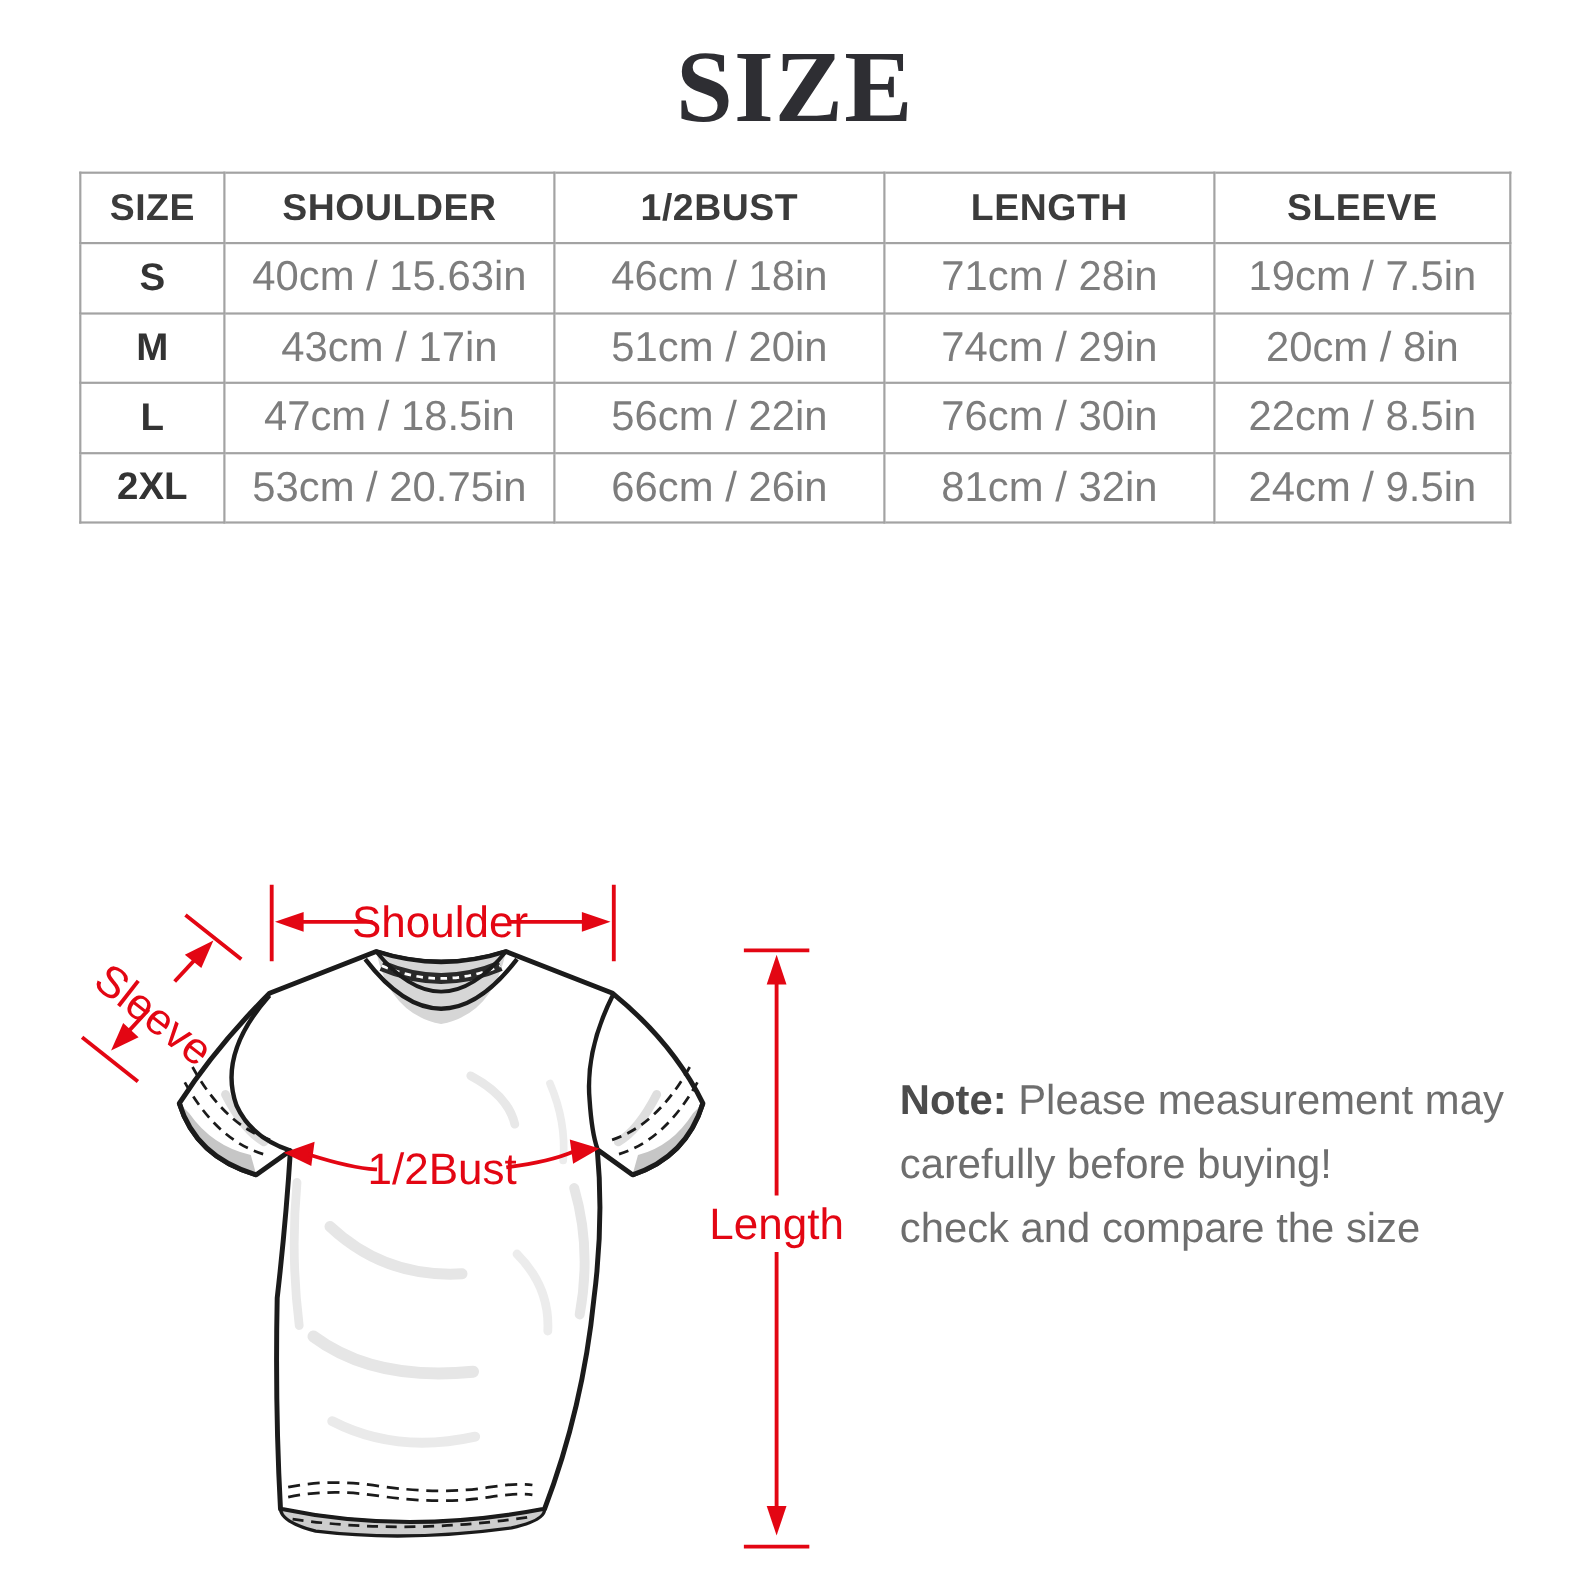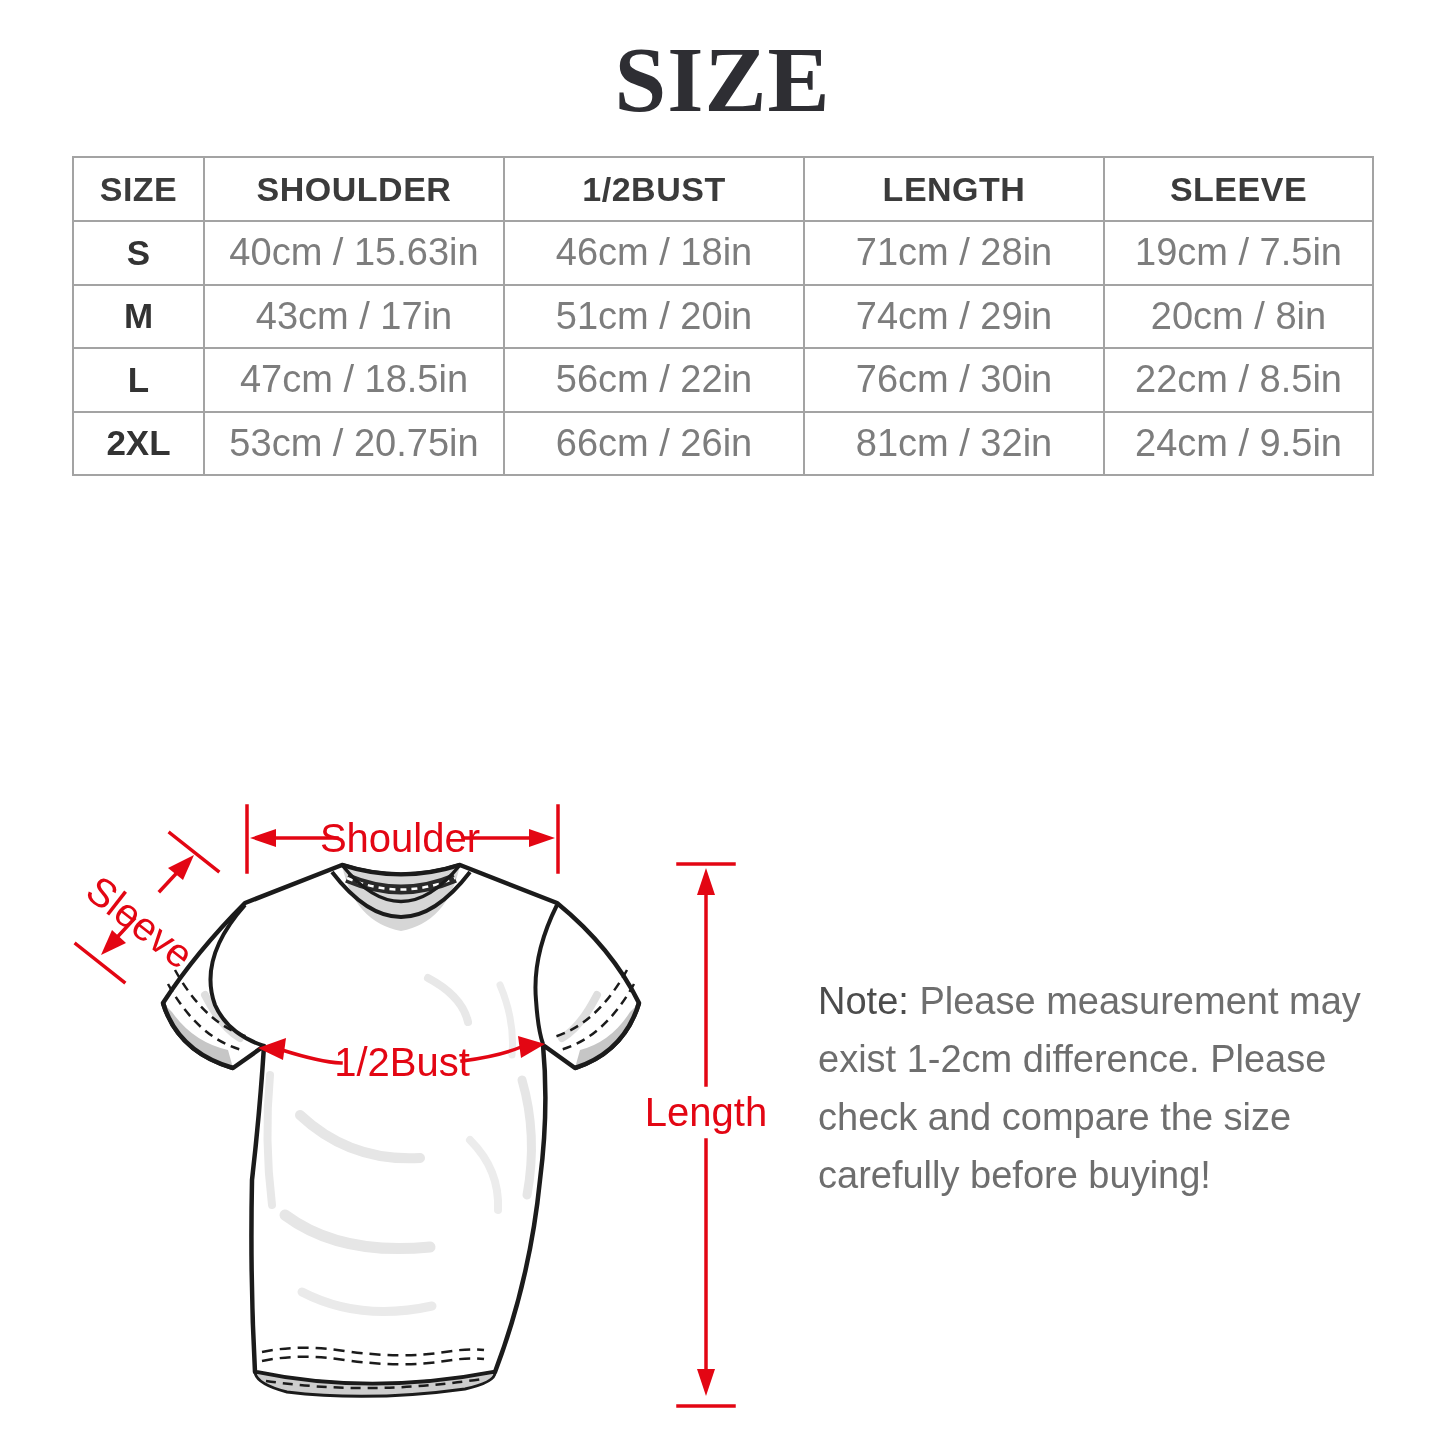--- a/index.html
+++ b/index.html
@@ -30,21 +30,21 @@
     height:62px;font-size:34px;font-weight:bold;color:#3b3b3b;letter-spacing:0.5px;
   }
   .size-table td{height:61.5px;font-size:38px;color:#7d7d7d;}
   .size-table td.size-label{font-weight:bold;color:#333333;font-size:35px;}
   
   .note-block{
     position:absolute;left:818px;top:972px;width:580px;
     font-size:38px;line-height:58px;color:#6e6e6e;
   }
   .note-line{white-space:nowrap;}
-  .note-label{font-weight:normal;color:#4c4c4c;}
+  .note-label{font-weight:bold;color:#4c4c4c;}
   
   .diagram-svg{position:absolute;left:0;top:760px;width:1445px;height:685px;}
   .red-label{
     font-family:"Liberation Sans",sans-serif;font-size:40px;fill:#e30613;
   }
 </style>
 </head>
 <body>
 
 <div class="page-title">SIZE</div>
@@ -192,16 +192,15 @@
       <text class="red-label" x="706" y="1126" text-anchor="middle" stroke="none">Length</text>
       <line x1="706" y1="1140" x2="706" y2="1372"></line>
       <polygon points="706,1396 697,1369 715,1369" stroke="none"></polygon>
       <line x1="678" y1="1406" x2="734" y2="1406"></line>
     </g>
   </g>
 </svg>
 
 <div class="note-block">
   <div class="note-line"><span class="note-label">Note:</span> <span>Please measurement may</span></div>
-  <div class="note-line">exist 1-2cm difference. Please</div>
+  <div class="note-line">carefully before buying!</div>
   <div class="note-line">check and compare the size</div>
-  <div class="note-line">carefully before buying!</div>
 </div>
 
 </body></html>

